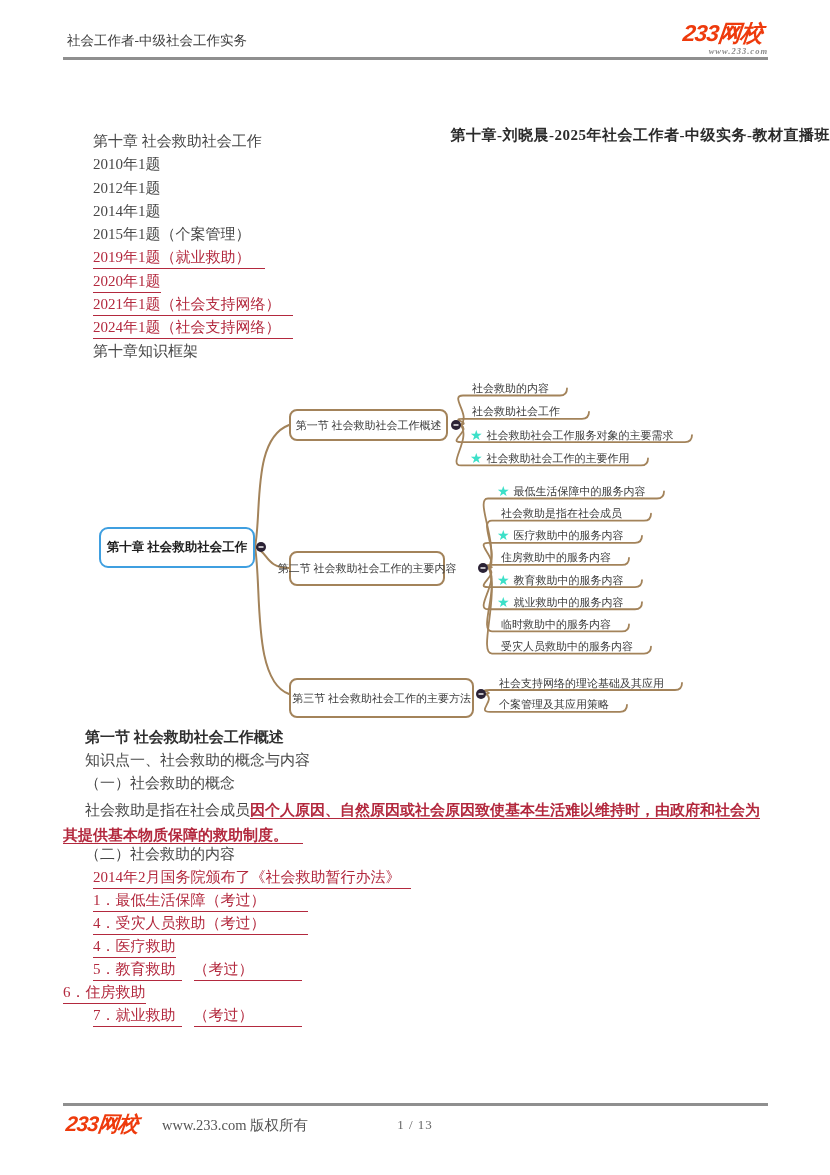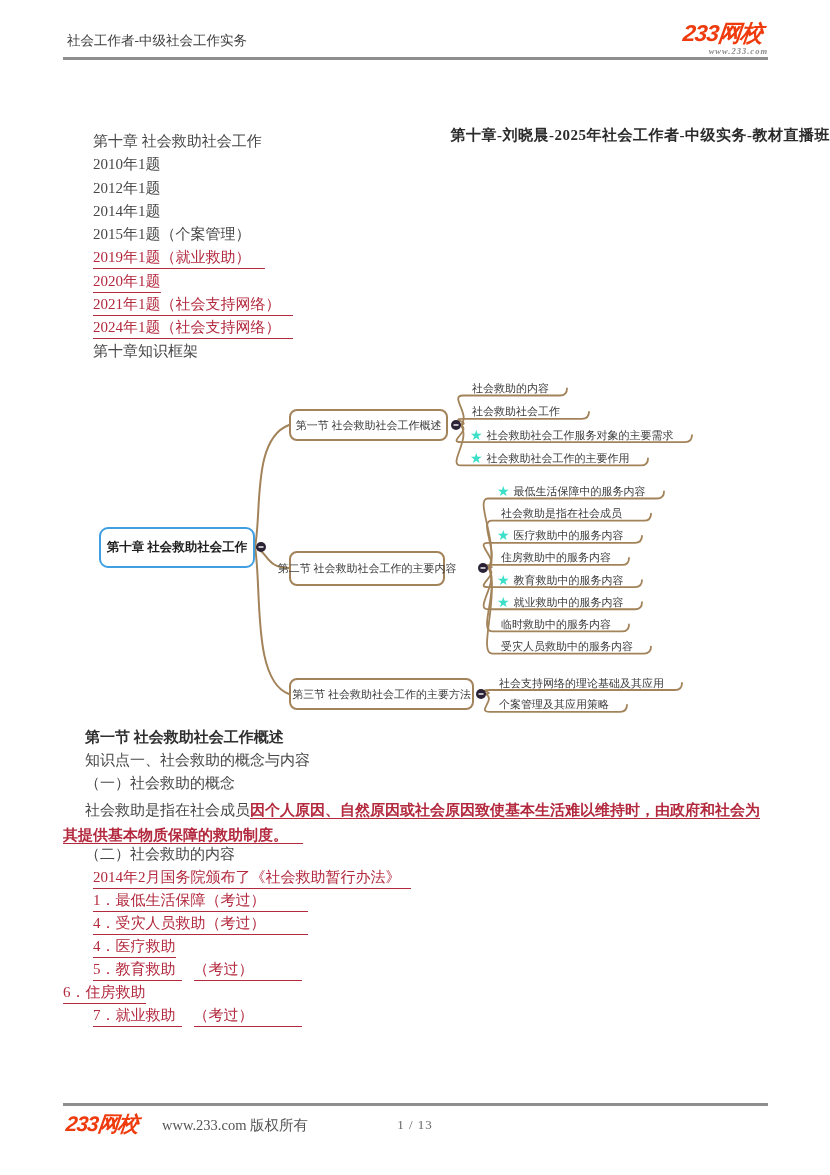--- a/index.html
+++ b/index.html
@@ -31,21 +31,21 @@
   
   #mindmap{position:absolute;left:0;top:365px;width:830px;height:365px;}
   #mm-svg{position:absolute;left:0;top:0;}
   .mm-box{position:absolute;background:#fff;border:2px solid #a3835a;border-radius:8px;
       box-sizing:border-box;display:flex;align-items:center;justify-content:center;
       font-size:11px;color:#3a3a3a;white-space:nowrap;}
   #mm-root{left:99px;top:162px;width:156px;height:41px;border:2.5px solid #3f9fe0;
       border-radius:9px;font-size:12.5px;font-weight:bold;color:#1e1e1e;}
   #mm-branch-0{left:289px;top:44px;width:159px;height:32px;}
   #mm-branch-1{left:289px;top:186px;width:156px;height:35px;}
-  #mm-branch-2{left:289px;top:313px;width:185px;height:32px;font-family:Liberation Serif, serif;}
+  #mm-branch-2{left:289px;top:313px;width:185px;height:40px;font-family:Liberation Serif, serif;}
   .mm-leaf{position:absolute;height:15px;display:flex;align-items:flex-end;
       font-size:11px;color:#3a3a3a;white-space:nowrap;}
   .mm-leaf .star{color:#3ce0c8;font-size:14px;line-height:1;margin-right:4px;}
 
   
   #section1{position:absolute;left:63px;top:726px;width:706px;font-size:15px;}
   .s-line{line-height:23px;padding-left:22px;white-space:pre;}
   .s-head{font-weight:bold;color:#2f2f2f;}
   #para{line-height:25px;text-indent:22px;margin-top:3px;width:706px;}
   #para .para-red{color:#b3293e;font-weight:bold;text-decoration:underline;text-underline-offset:3px;}

